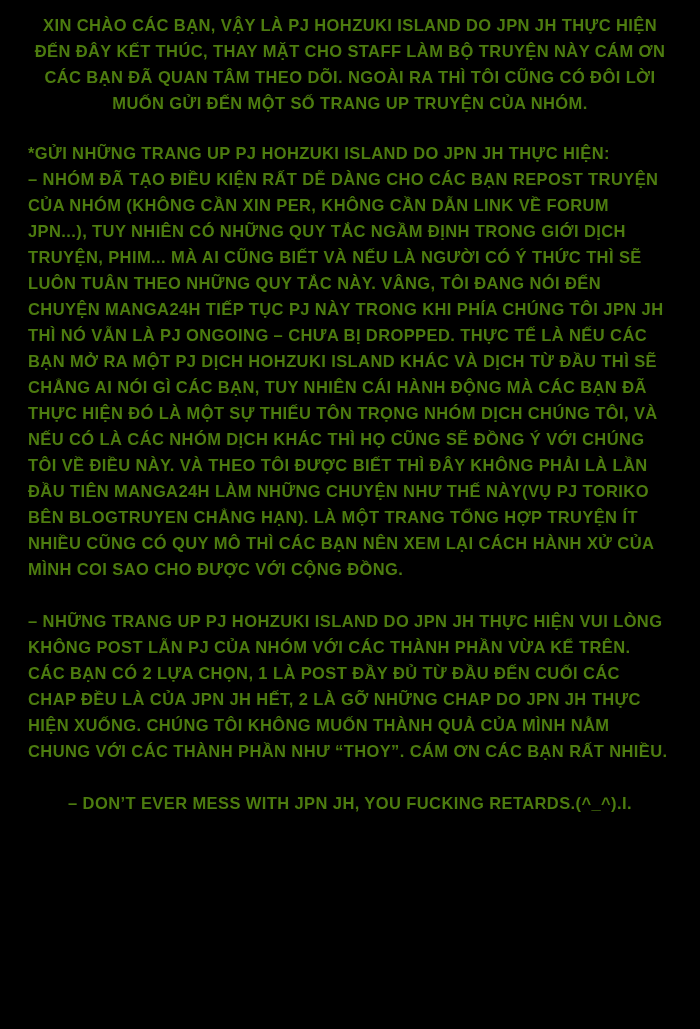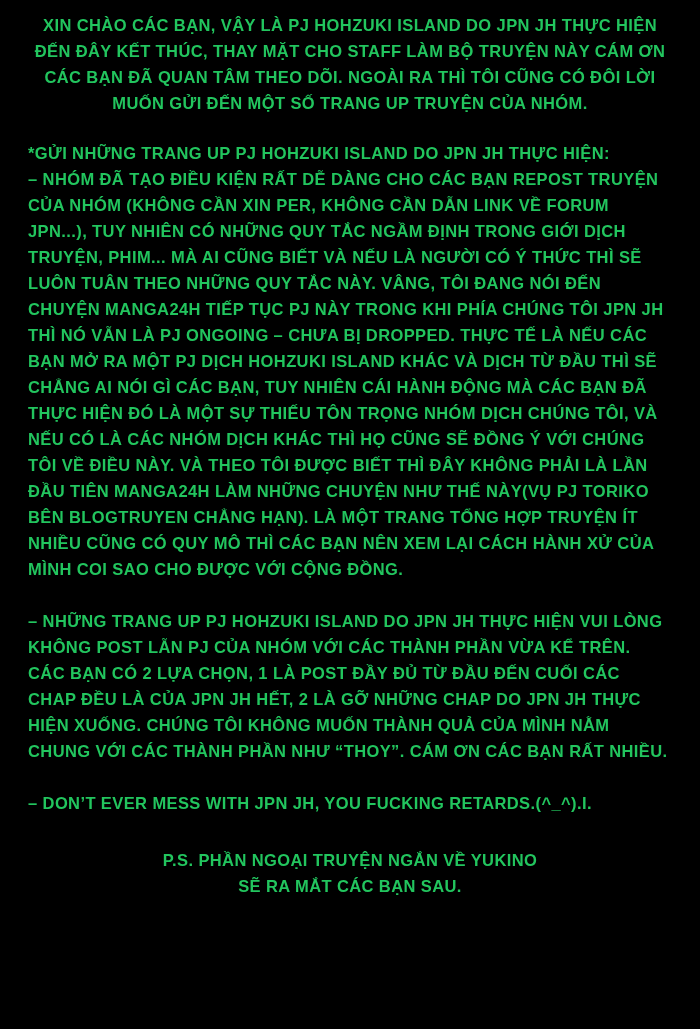--- a/index.html
+++ b/index.html
@@ -5,21 +5,21 @@
   html, body {
     margin: 0;
     padding: 0;
     background: #000;
   }
   .page {
     position: relative;
     width: 700px;
     height: 1029px;
     background: #000000;
-    color: #22c55e;
+    color: #4d7c0f;
     font-family: "Liberation Sans", "DejaVu Sans", sans-serif;
     font-weight: 700;
     font-size: 16.5px;
     line-height: 26px;
     letter-spacing: 0.4px;
     box-sizing: border-box;
     padding: 12px 28px 0 28px;
     overflow: hidden;
   }
   .para {
@@ -27,37 +27,36 @@
     white-space: pre-wrap;
     text-align: left;
   }
   .center {
     text-align: center;
   }
   .u {
     text-underline-offset: 3px;
   }
   .warning-para {
-    margin-bottom: 31px;
+    margin-bottom: 24px;
+    text-align: center;
   }
   .to-thoy-para {
     margin-bottom: 24px;
   }
 </style>
 </head>
 <body>
 
 <div class="page">
 
   <p class="para center" style="margin-bottom:24px;">XIN CHÀO CÁC BẠN, VẬY LÀ PJ HOHZUKI ISLAND DO JPN JH THỰC HIỆN ĐẾN ĐÂY KẾT THÚC, THAY MẶT CHO STAFF LÀM BỘ TRUYỆN NÀY CÁM ƠN CÁC BẠN ĐÃ QUAN TÂM THEO DÕI. NGOÀI RA THÌ TÔI CŨNG CÓ ĐÔI LỜI MUỐN GỬI ĐẾN MỘT SỐ TRANG UP TRUYỆN CỦA NHÓM.</p>
 
   <p class="para"><span>*GỬI NHỮNG TRANG UP PJ HOHZUKI ISLAND DO JPN JH THỰC HIỆN:
 – NHÓM ĐÃ TẠO ĐIỀU KIỆN </span><span class="u">RẤT DỄ DÀNG</span><span> CHO CÁC BẠN REPOST TRUYỆN CỦA NHÓM (KHÔNG CẦN XIN PER, KHÔNG CẦN DẪN LINK VỀ FORUM JPN...), TUY NHIÊN CÓ NHỮNG QUY TẮC NGẦM ĐỊNH TRONG GIỚI DỊCH TRUYỆN, PHIM... MÀ AI CŨNG BIẾT VÀ NẾU LÀ NGƯỜI CÓ Ý THỨC THÌ SẼ LUÔN TUÂN THEO NHỮNG QUY TẮC NÀY. VÂNG, TÔI ĐANG NÓI ĐẾN CHUYỆN MANGA24H TIẾP TỤC PJ NÀY TRONG KHI PHÍA CHÚNG TÔI JPN JH THÌ NÓ VẪN LÀ PJ ONGOING – CHƯA BỊ DROPPED. THỰC TẾ LÀ NẾU CÁC BẠN MỞ RA MỘT PJ DỊCH HOHZUKI ISLAND KHÁC VÀ </span><span class="u">DỊCH TỪ ĐẦU</span><span> THÌ SẼ CHẲNG AI NÓI GÌ CÁC BẠN, TUY NHIÊN CÁI HÀNH ĐỘNG MÀ CÁC BẠN ĐÃ THỰC HIỆN ĐÓ LÀ MỘT SỰ THIẾU TÔN TRỌNG NHÓM DỊCH CHÚNG TÔI, VÀ NẾU CÓ LÀ CÁC NHÓM DỊCH KHÁC THÌ HỌ CŨNG SẼ ĐỒNG Ý VỚI CHÚNG TÔI VỀ ĐIỀU NÀY. VÀ THEO TÔI ĐƯỢC BIẾT THÌ ĐÂY KHÔNG PHẢI LÀ LẦN ĐẦU TIÊN MANGA24H LÀM NHỮNG CHUYỆN NHƯ THẾ NÀY(VỤ PJ TORIKO BÊN BLOGTRUYEN CHẲNG HẠN). LÀ MỘT TRANG TỔNG HỢP TRUYỆN ÍT NHIỀU CŨNG CÓ QUY MÔ THÌ CÁC BẠN NÊN </span><span class="u">XEM LẠI CÁCH HÀNH XỬ CỦA MÌNH COI SAO CHO ĐƯỢC VỚI CỘNG ĐỒNG.</span></p>
 
   <p class="para">– NHỮNG TRANG UP PJ HOHZUKI ISLAND DO JPN JH THỰC HIỆN VUI LÒNG KHÔNG POST LẪN PJ CỦA NHÓM VỚI CÁC THÀNH PHẦN VỪA KỂ TRÊN. CÁC BẠN CÓ 2 LỰA CHỌN, 1 LÀ POST ĐẦY ĐỦ TỪ ĐẦU ĐẾN CUỐI CÁC CHAP ĐỀU LÀ CỦA JPN JH HẾT, 2 LÀ GỠ NHỮNG CHAP DO JPN JH THỰC HIỆN XUỐNG. CHÚNG TÔI KHÔNG MUỐN THÀNH QUẢ CỦA MÌNH NẰM CHUNG VỚI CÁC THÀNH PHẦN NHƯ “THOY”. CÁM ƠN CÁC BẠN RẤT NHIỀU.</p>
 
 
   <p class="para warning-para">– DON’T EVER MESS WITH JPN JH, YOU FUCKING RETARDS.(^_^).I.</p>
 
-  <p class="para center">P.S. PHẦN NGOẠI TRUYỆN NGẮN VỀ YUKINO
-SẼ RA MẮT CÁC BẠN SAU.</p>
 
 </div>
 
 </body></html>

